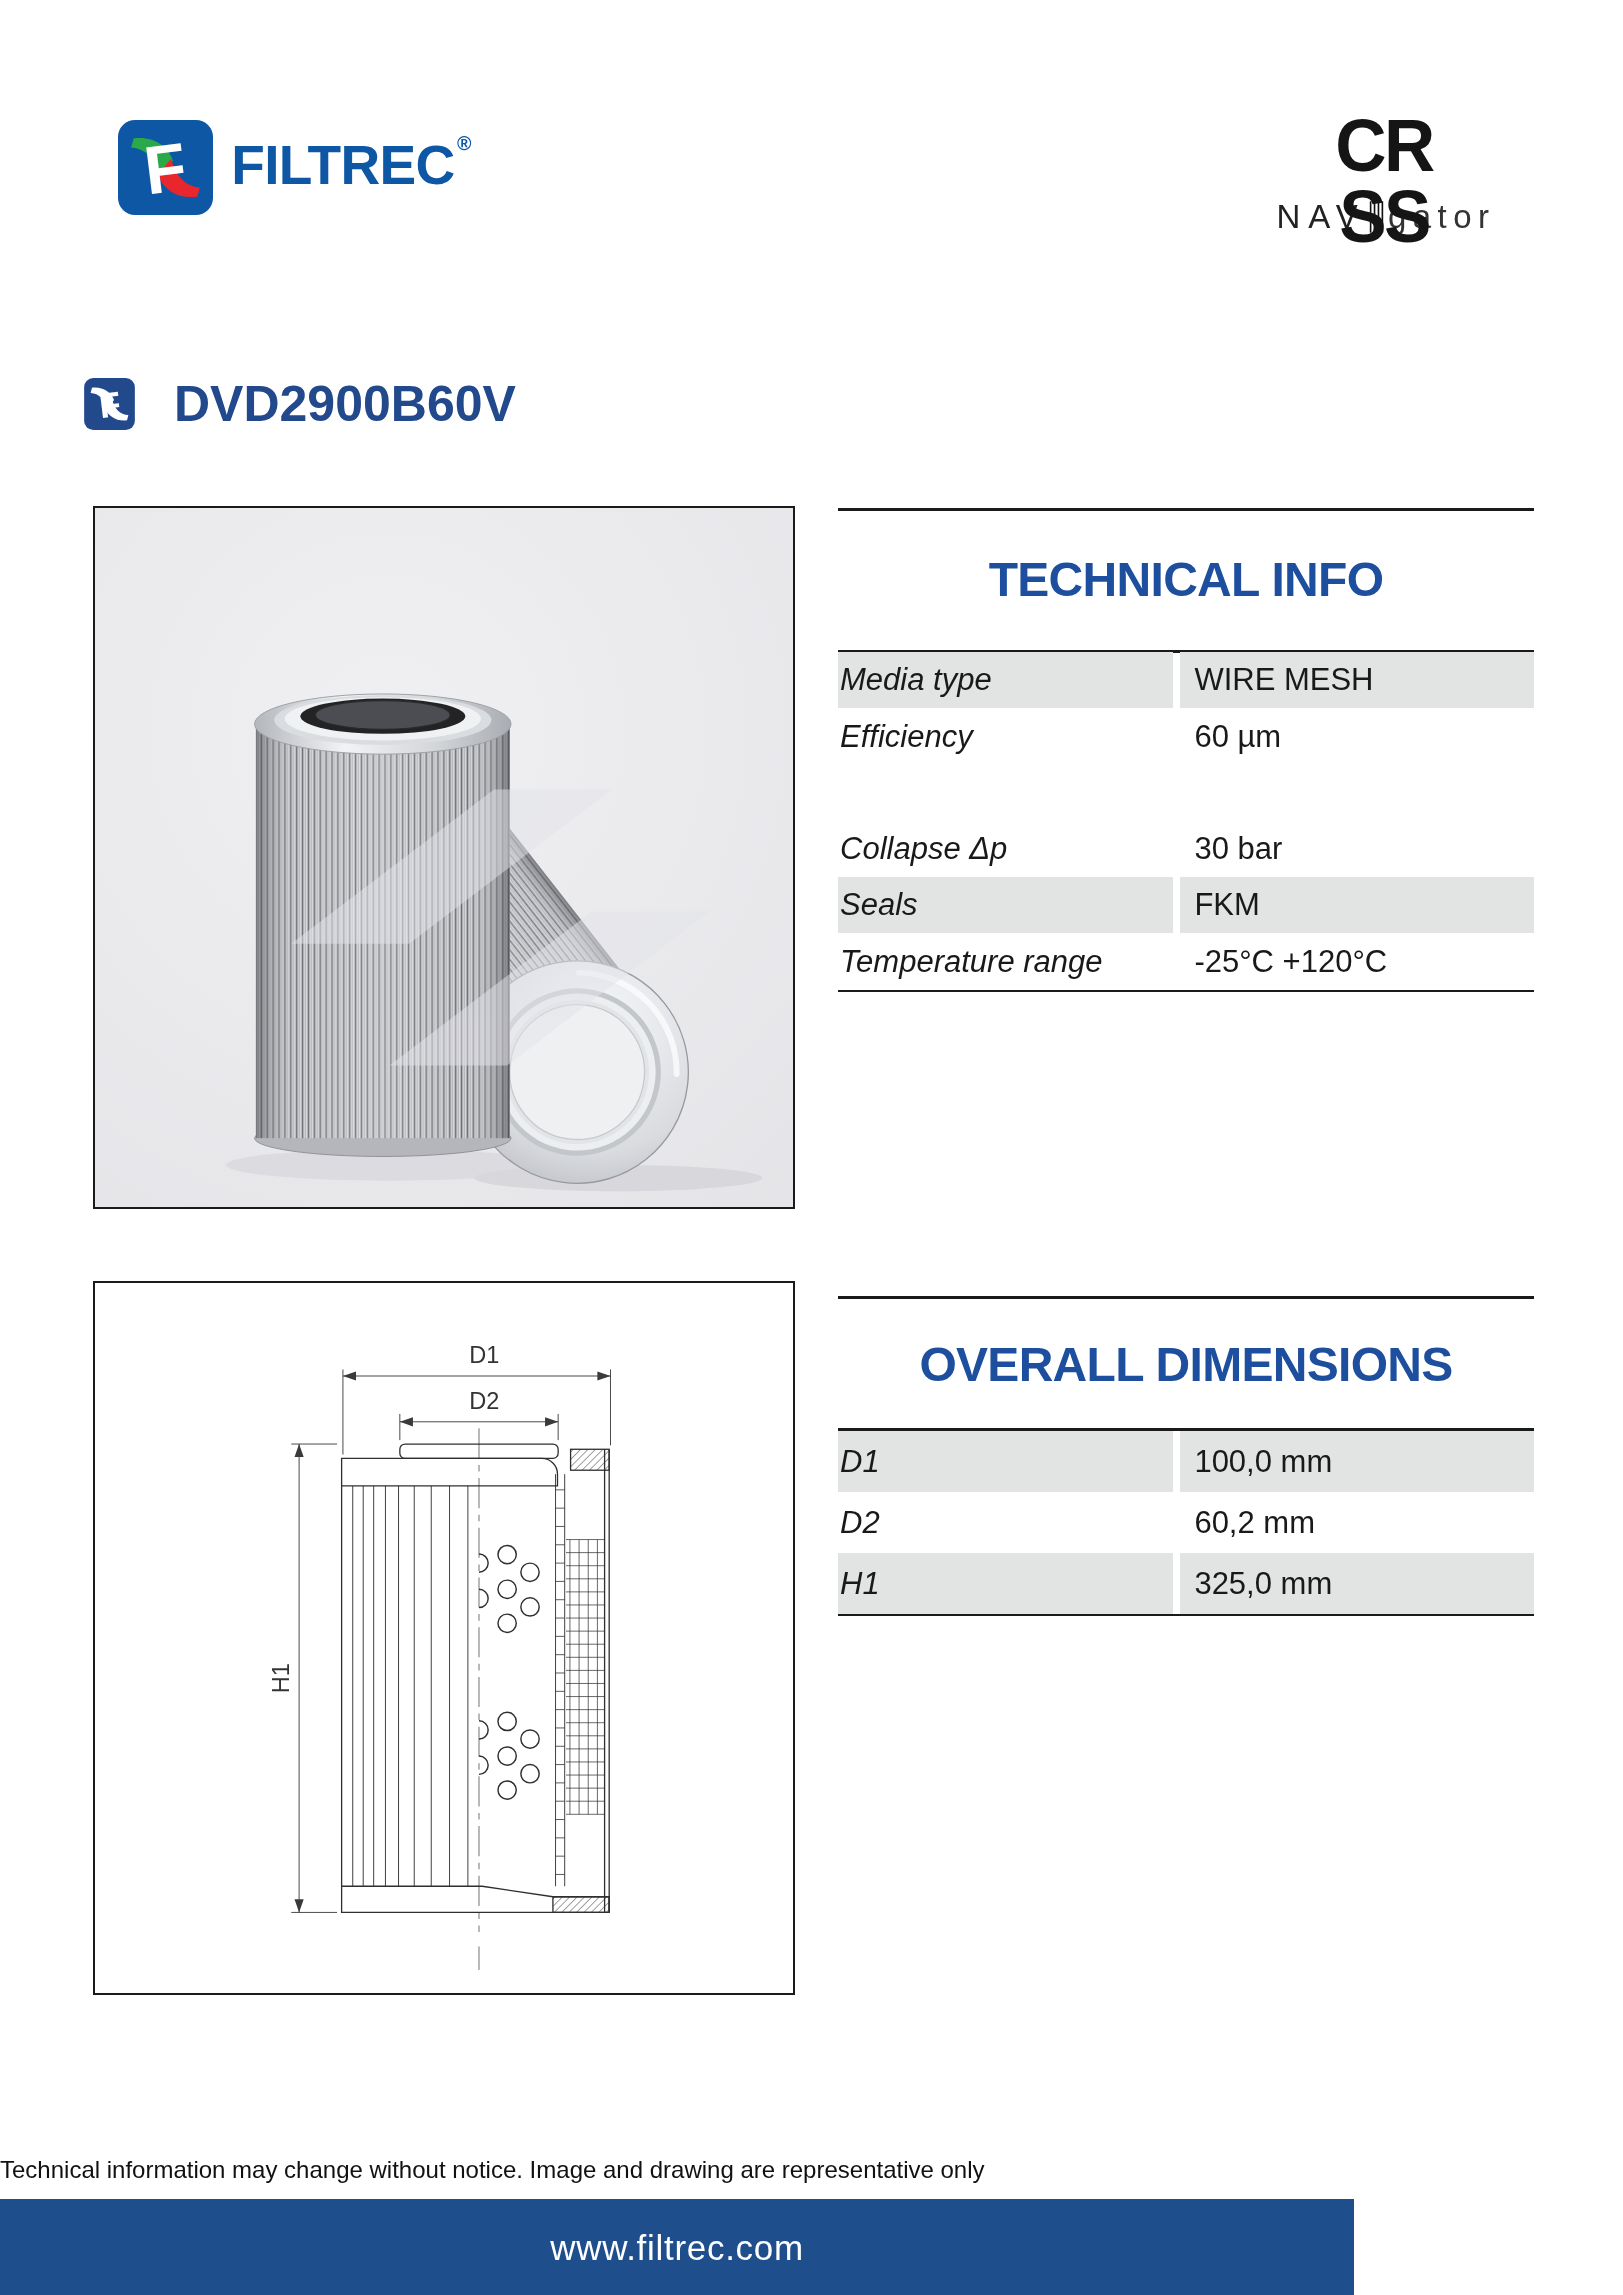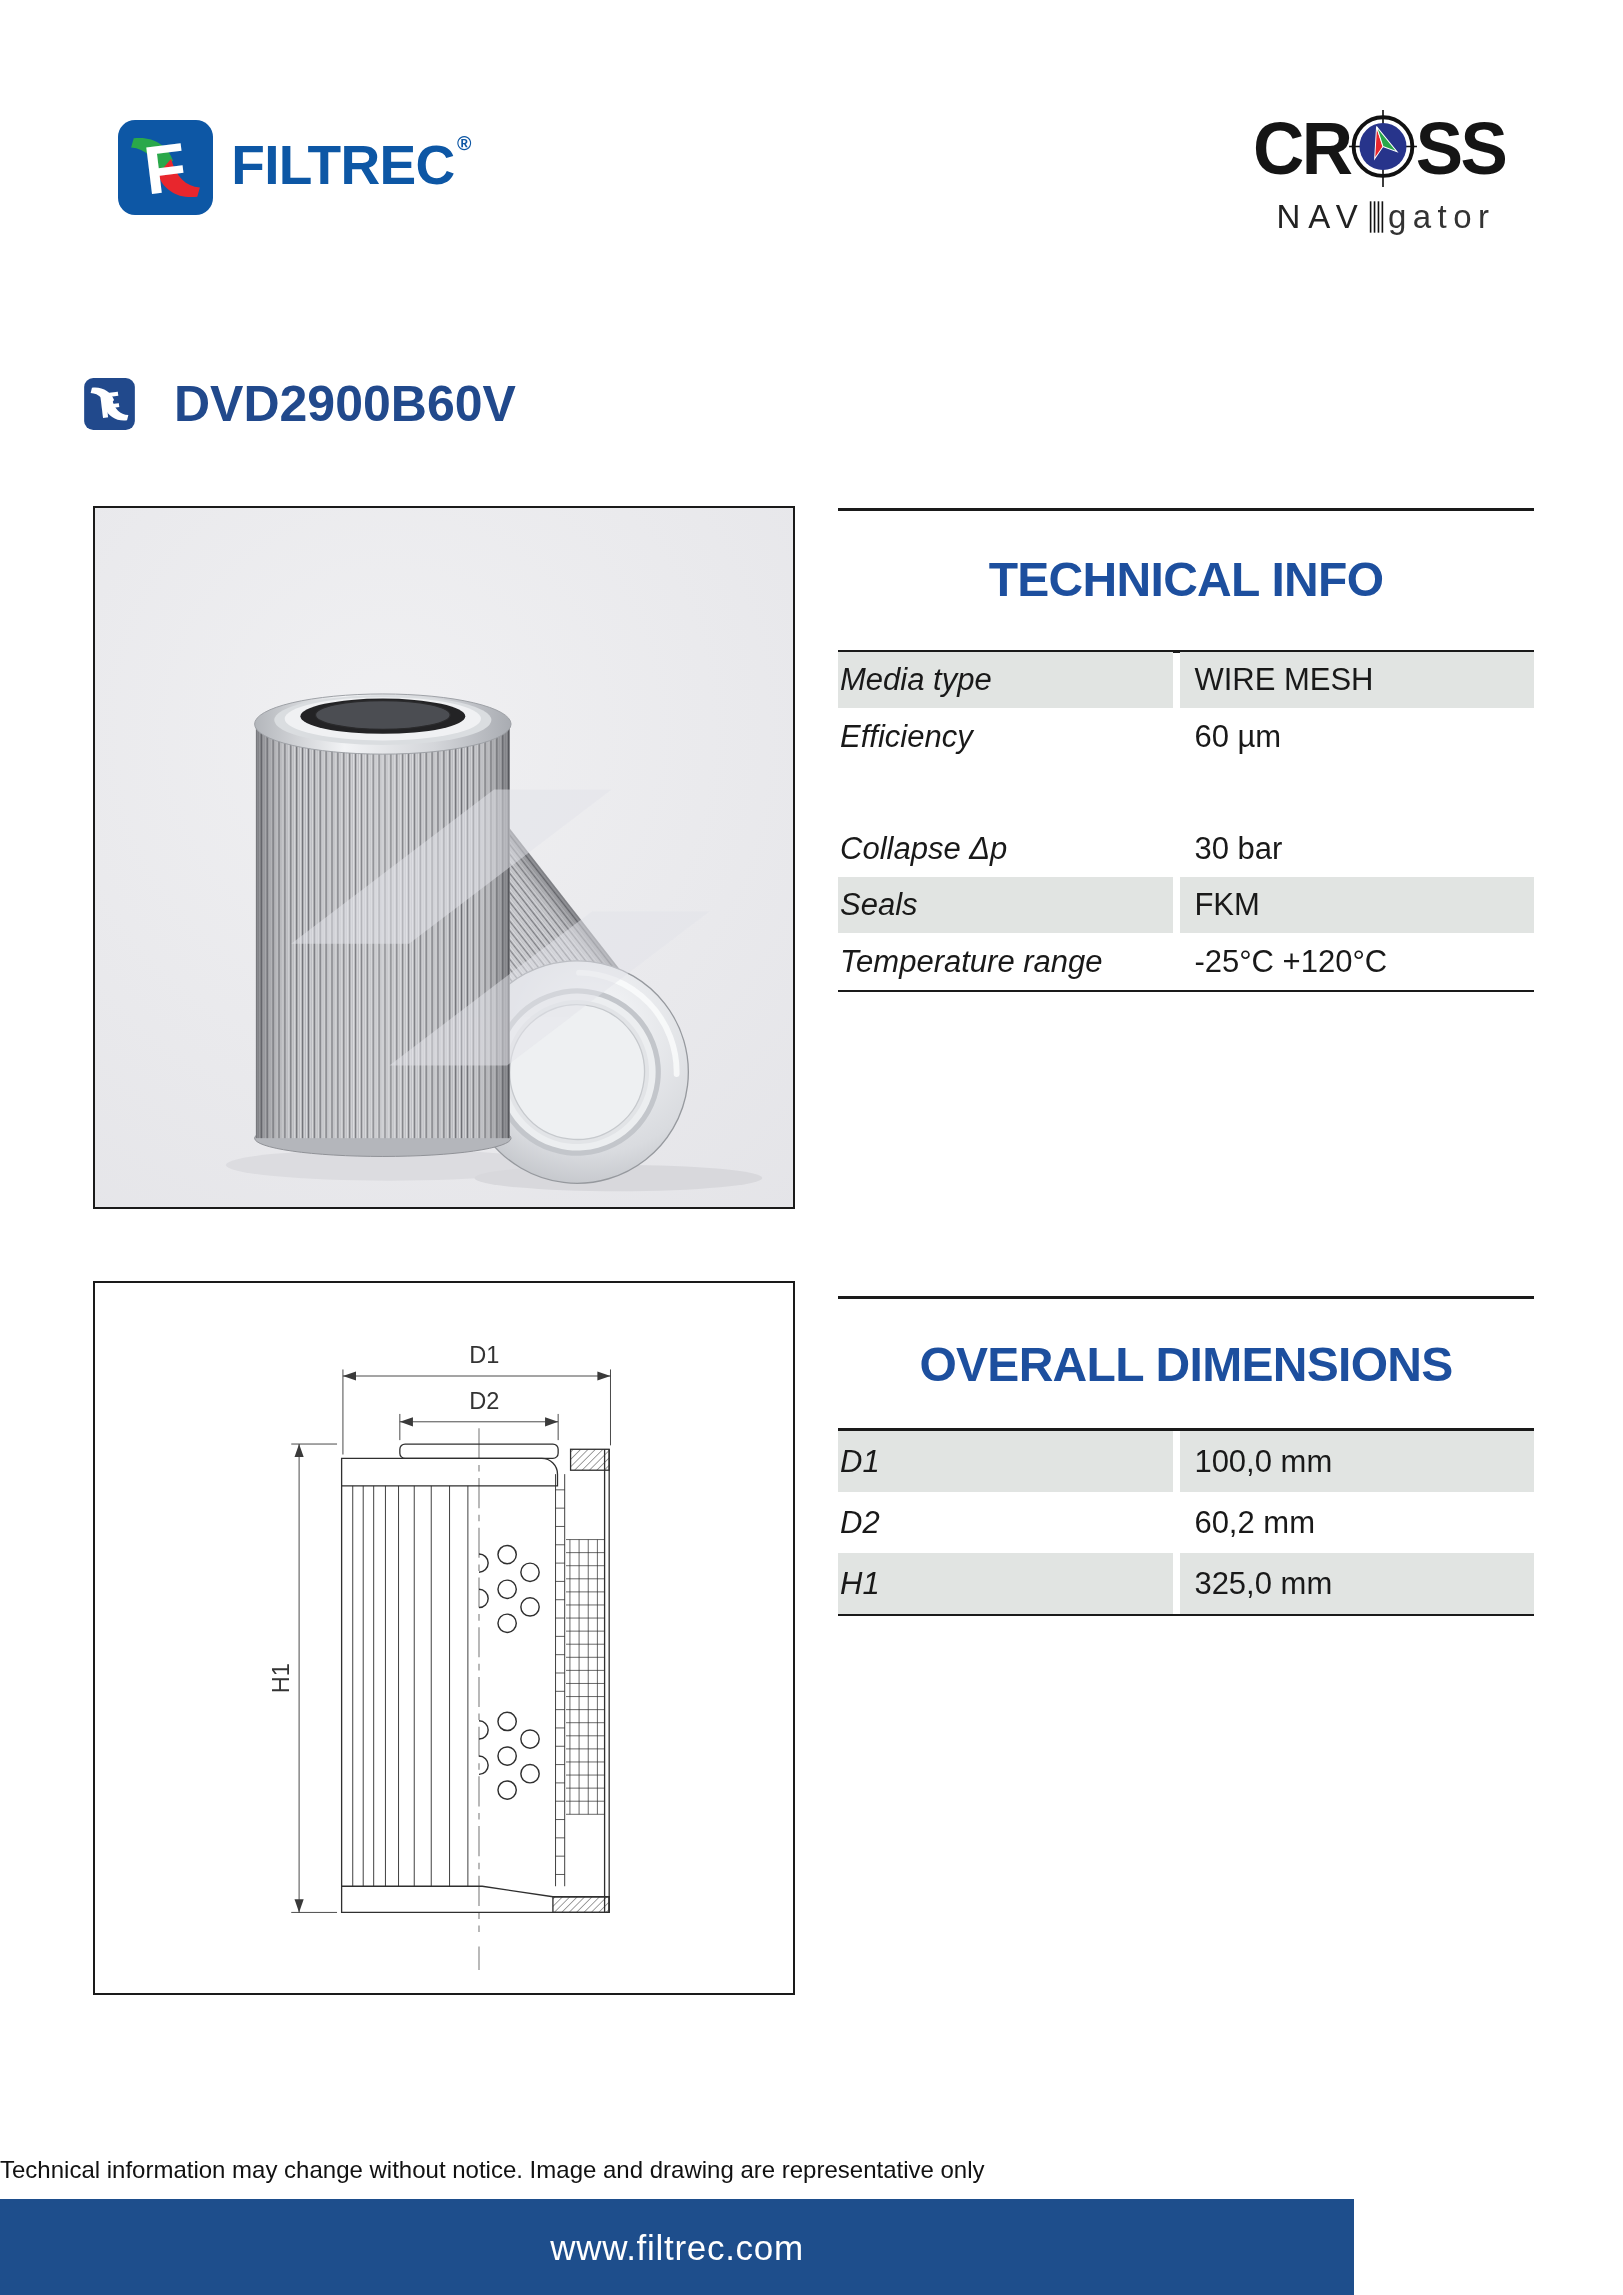--- a/index.html
+++ b/index.html
@@ -8,21 +8,21 @@
 
   
   .filtrec-logo{position:absolute;left:118px;top:120px;display:flex;align-items:flex-start;}
   .fmark{width:95px;height:95px;display:block;}
   .filtrec-word{margin-left:18.3px;margin-top:18.3px;font-size:55px;font-weight:800;letter-spacing:-0.7px;
                 color:var(--brand-blue);line-height:55px;}
   .reg{font-size:19.6px;font-weight:700;color:var(--brand-blue);vertical-align:top;line-height:19.6px;
        position:relative;top:-3.9px;left:2.6px;}
 
   .cross-logo{position:absolute;left:1253px;top:110px;width:262px;}
-  .cross-row1{display:flex;align-items:center;height:77px;}
+  .cross-row1{display:flex;align-items:center;height:77px;flex-direction:column;}
   .cross-txt{font-size:71px;font-weight:900;letter-spacing:-2.6px;color:#151515;line-height:71px;
              transform:scaleY(1.05);}
   .cross-row2{display:flex;align-items:center;margin-top:11px;padding-left:23.6px;}
   .nav-txt{font-size:33px;font-weight:400;letter-spacing:7.9px;color:#222;}
   .gator-txt{font-size:33px;font-weight:300;letter-spacing:6.5px;color:#333;}
 
   
   .partrow{position:absolute;left:84px;top:378px;display:flex;align-items:center;}
   .part-icon{width:51px;height:52px;display:block;}
   .part-num{margin-left:39px;font-size:50px;font-weight:800;letter-spacing:0px;

